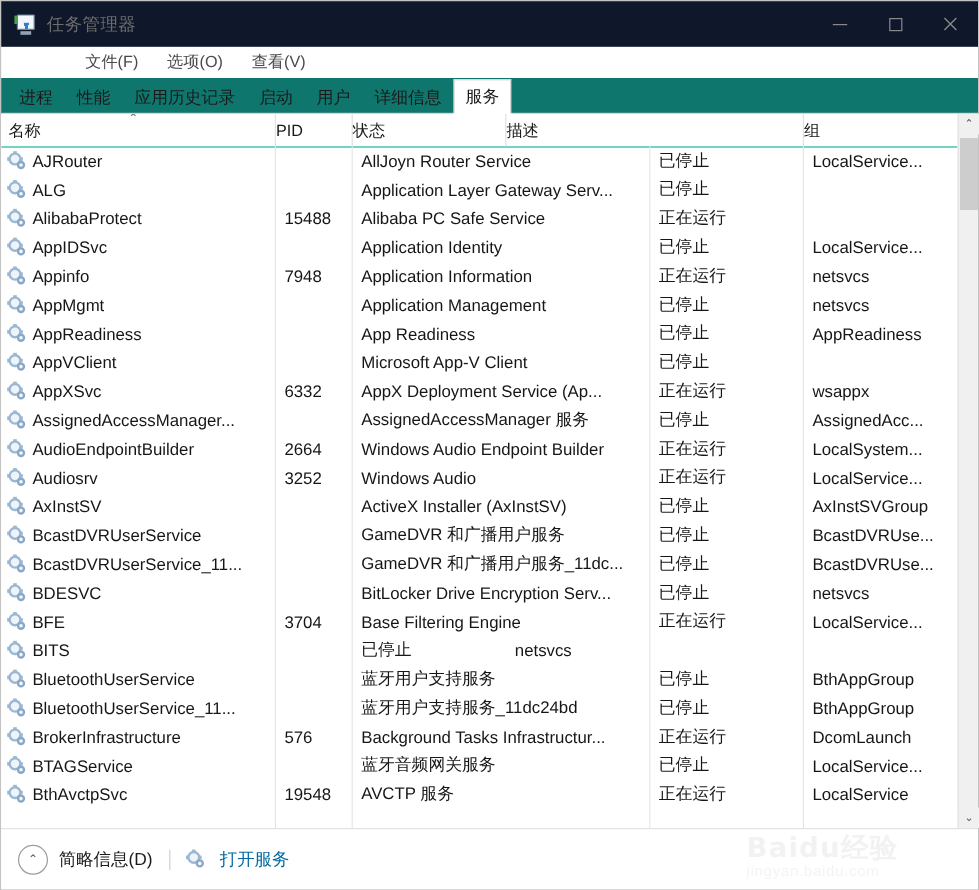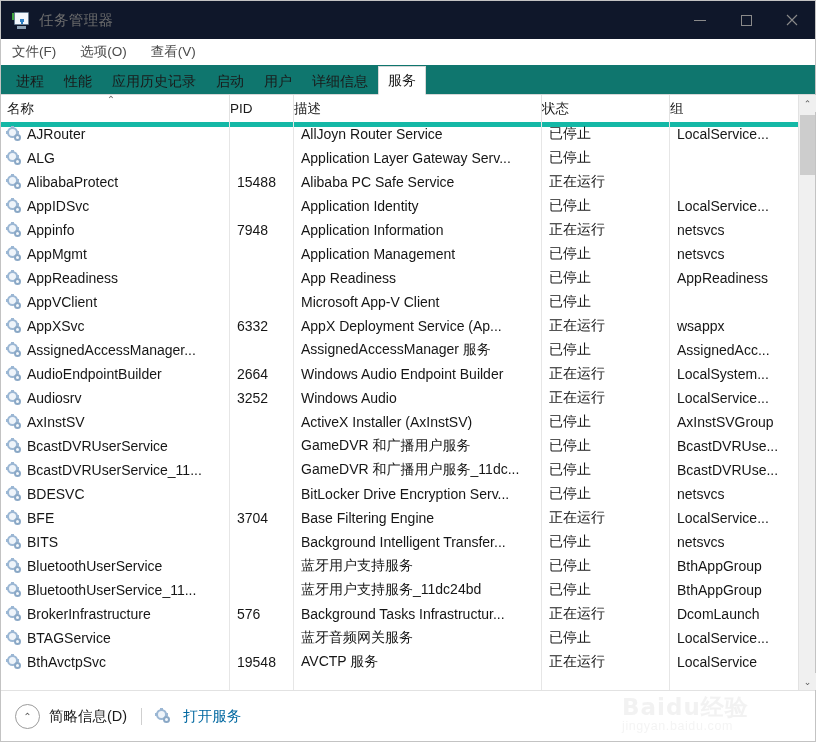--- a/index.html
+++ b/index.html
@@ -31,21 +31,21 @@
   .app-icon .stand{
     position:absolute;left:5px;bottom:0;width:9px;height:3px;background:#8fa3b5;
   }
   .app-icon .led{position:absolute;left:0;top:2px;width:3px;height:7px;background:#3fa63f;}
   .title-text{font-size:14.5px;color:#6d6d6d;letter-spacing:.4px;}
   .winbtns{position:absolute;right:0;top:0;height:38px;display:flex;}
   .winbtn{width:46px;height:38px;display:flex;align-items:center;justify-content:center;cursor:default;}
   .min-bar{width:12px;height:1px;background:#8a8a8a;display:block;}
   .max-sq{width:11px;height:11px;border:1px solid #8a8a8a;box-sizing:border-box;display:block;}
   
-  .menubar{height:26px;flex:0 0 26px;display:flex;align-items:center;padding-left:9px;background:#fff;}
+  .menubar{height:26px;flex:0 0 26px;display:flex;align-items:center;padding-left:24px;background:#fff;margin-left:44px;}
   .menuitem{font-size:13.5px;color:#4a4a4a;margin-right:20px;cursor:default;padding:2px 2px;}
   
   .tabstrip{
     height:30px;flex:0 0 30px;display:flex;align-items:flex-end;
     padding-left:5px;background:#0f766e;position:relative;
   }
   .tabstrip:after{
     content:"";position:absolute;left:0;right:0;bottom:0;height:1px;background:#d7d7d7;
   }
   .tab{
@@ -55,21 +55,21 @@
   }
   .tab.active{
     background:#fff;border:1px solid #d7d7d7;border-bottom:1px solid #fff;height:29px;z-index:3;
   }
   
   .listwrap{flex:1 1 auto;position:relative;display:flex;flex-direction:column;min-height:0;background:#fff;}
   .listinner{position:relative;flex:1 1 auto;display:flex;min-height:0;}
   .listmain{flex:1 1 auto;position:relative;overflow:hidden;}
   .colhead{
     height:27px;display:flex;align-items:center;position:relative;background:#fff;
-    border-bottom:5px solid #14b8a6;
+    border-bottom:1px solid #14b8a6;
   }
   .colhead .cell{
     font-size:13.5px;color:#1a1a1a;padding-left:0;box-sizing:border-box;
     height:27px;display:flex;align-items:center;position:relative;
   }
   .colhead .cell + .cell{border-left:1px solid #e2e2e2;}
   .sortmark{
     position:absolute;left:104px;top:1px;width:12px;height:8px;color:#6e6e6e;
     font-size:10px;line-height:8px;text-align:center;font-family:"DejaVu Sans",sans-serif;
   }
@@ -178,22 +178,22 @@
   <div class="listwrap">
     <div class="listinner">
       <div class="listmain">
 
         <div class="colhead">
           <div class="cell c-name">
             <span>名称</span>
             <span class="sortmark">⌃</span>
           </div>
           <div class="cell c-pid">PID</div>
+          <div class="cell c-status">状态</div>
           <div class="cell c-desc">描述</div>
-          <div class="cell c-status">状态</div>
           <div class="cell c-group">组</div>
         </div>
 
         <div class="vline" style="left:228px;top:27px;"></div>
         <div class="vline" style="left:292px;top:27px;"></div>
         <div class="vline" style="left:540px;top:27px;"></div>
         <div class="vline" style="left:668px;top:27px;"></div>
 
         <div class="rows" id="rows-container">
             <div class="row">
@@ -473,21 +473,20 @@
                 <span class="svc-icon">
                   <span class="t1"></span>
                   <span class="t2"></span>
                   <span class="t3"></span>
                   <span class="g1"></span>
                   <span class="g2"></span>
                 </span>
                 <span>BITS</span>
               </div>
               <div class="cell c-pid"></div>
-              <div class="cell c-desc">Background Intelligent Transfer...</div>
               <div class="cell c-status">已停止</div>
               <div class="cell c-group">netsvcs</div>
             </div>
             <div class="row">
               <div class="cell c-name">
                 <span class="svc-icon">
                   <span class="t1"></span>
                   <span class="t2"></span>
                   <span class="t3"></span>
                   <span class="g1"></span>

